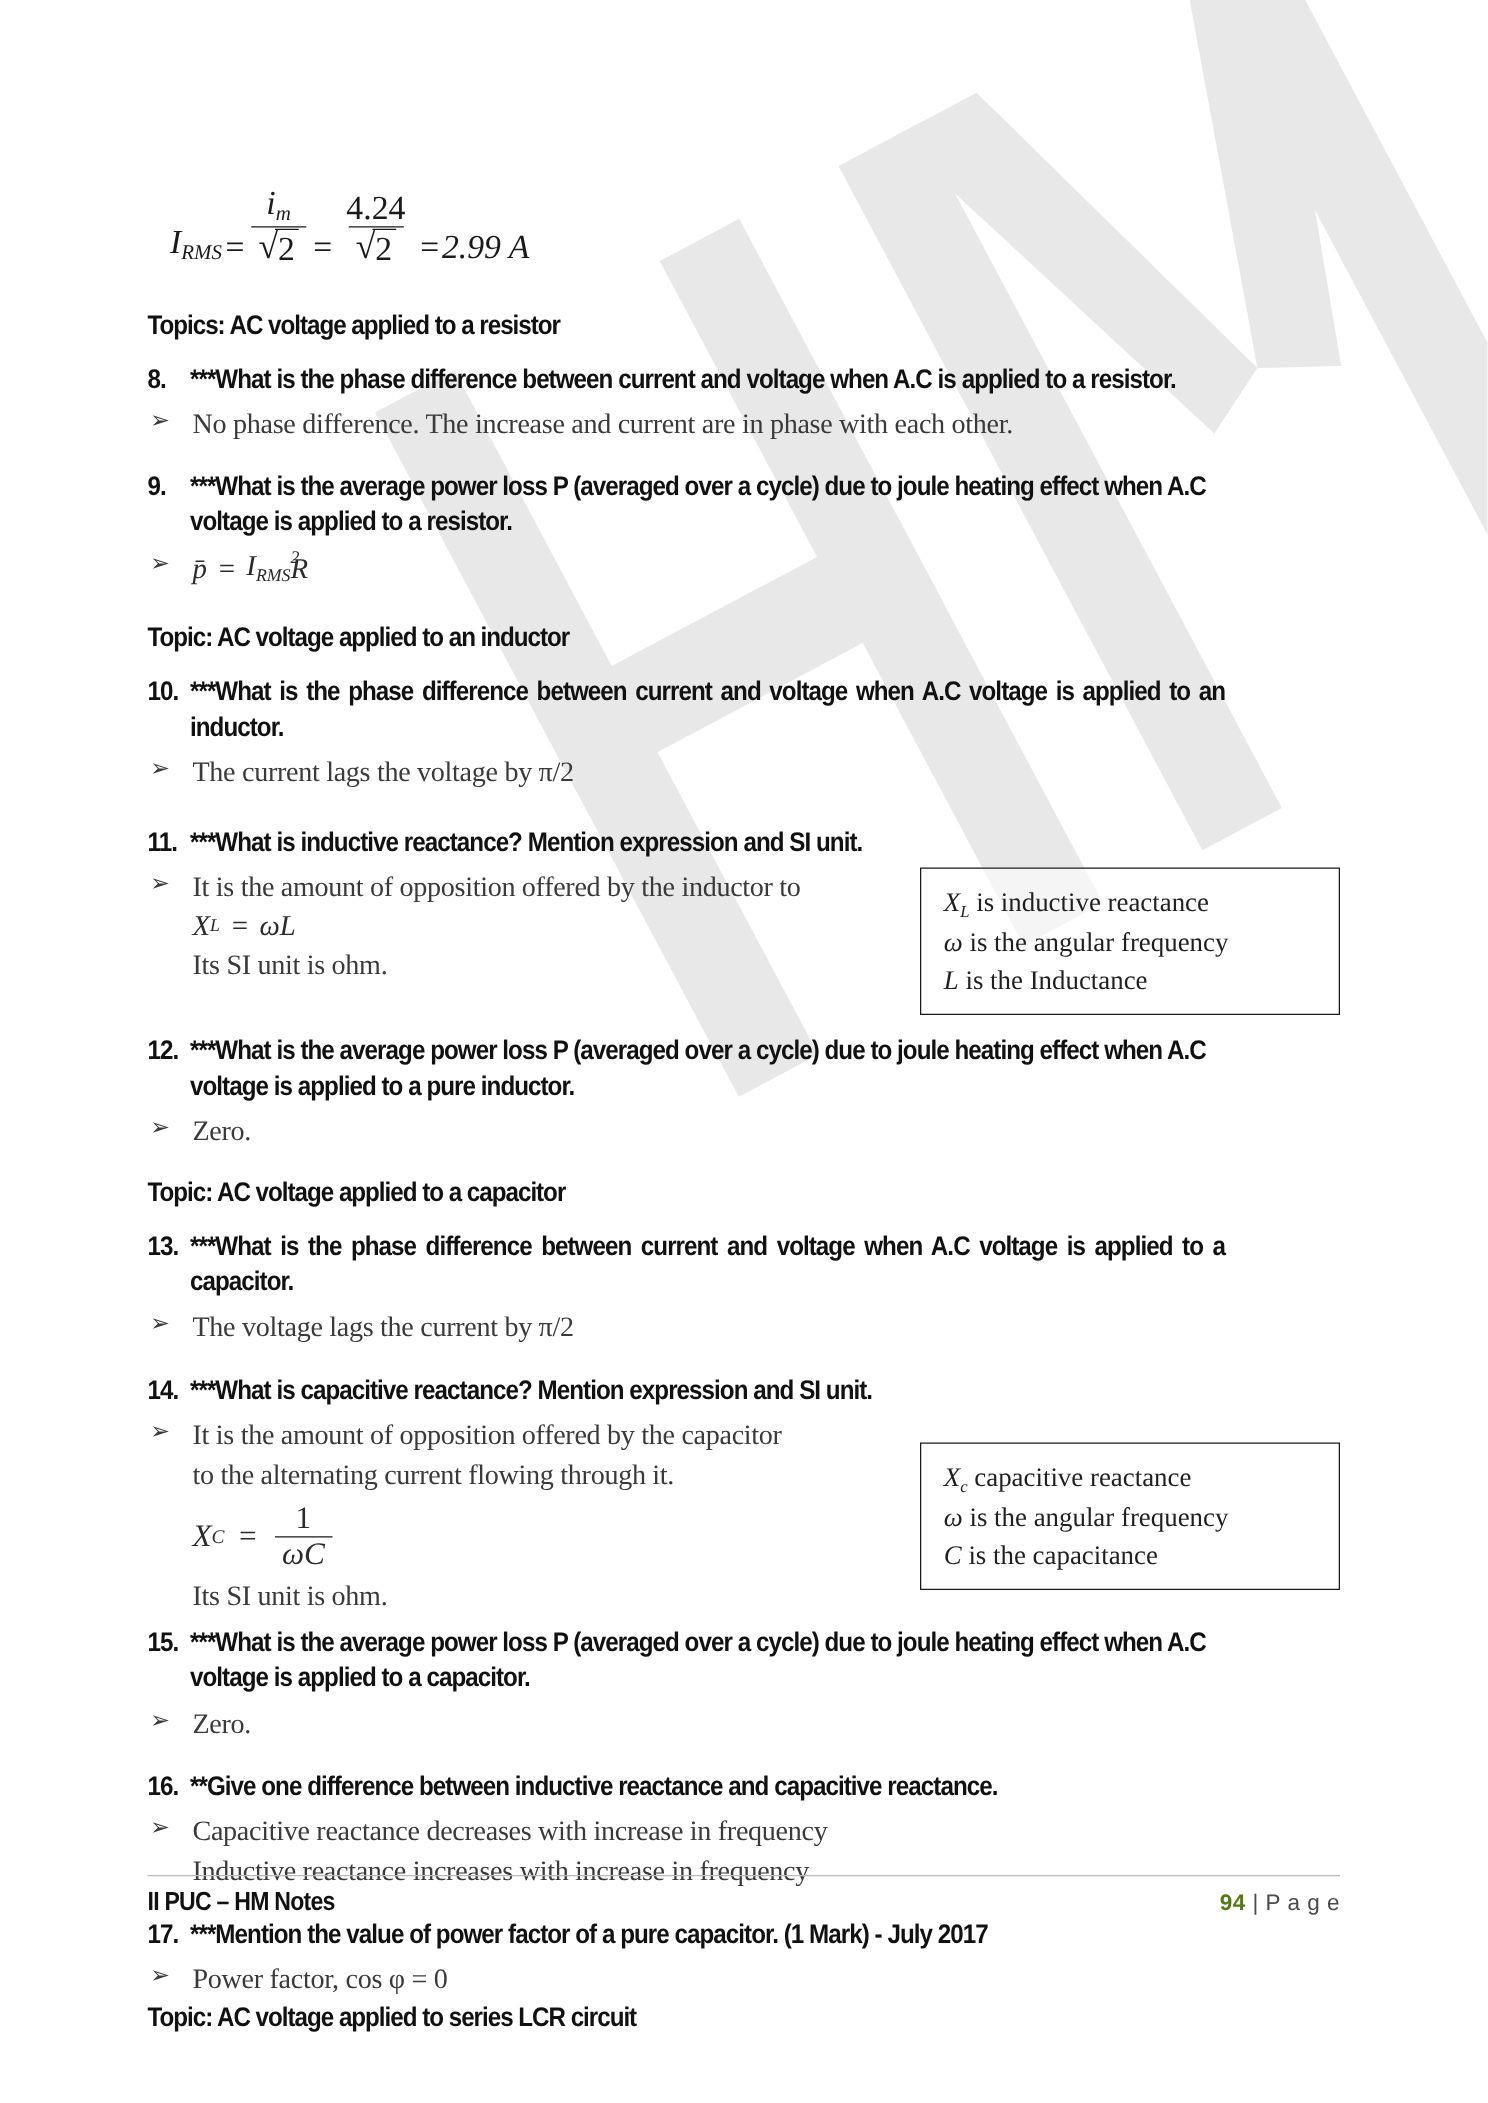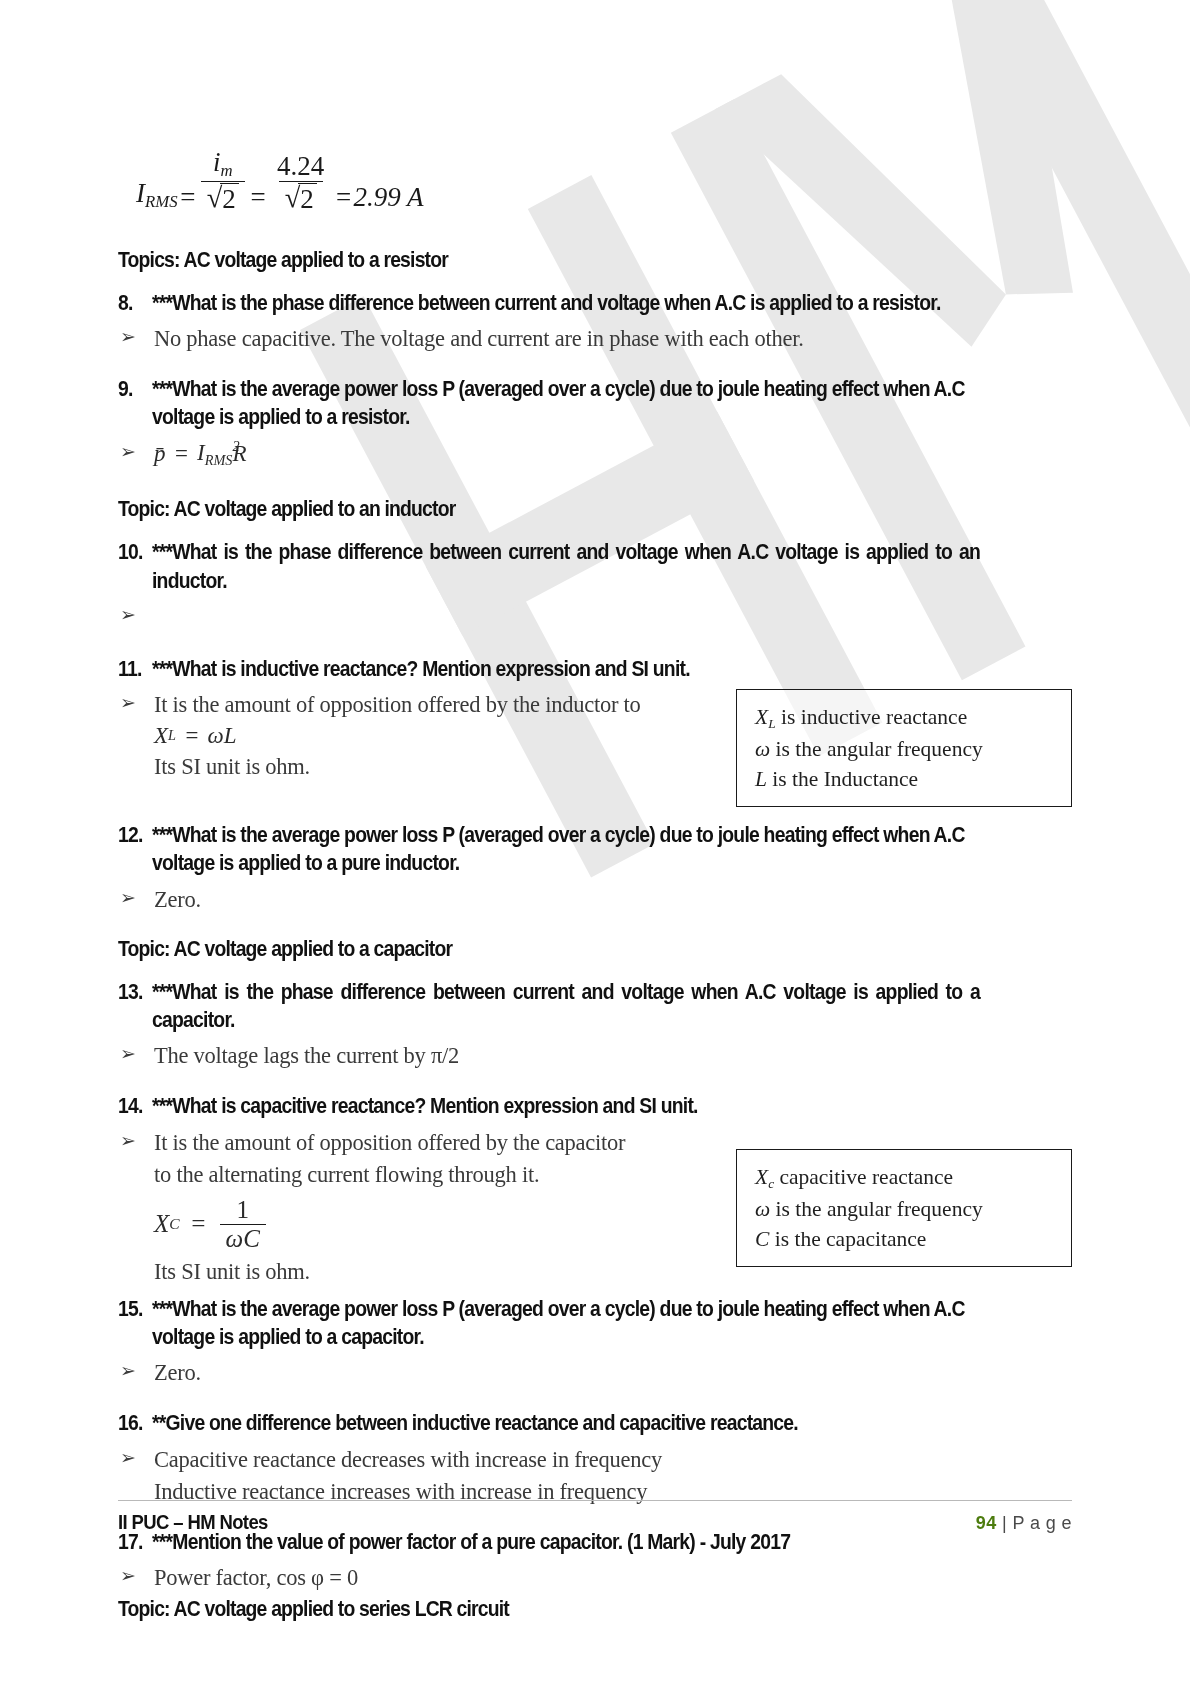--- a/index.html
+++ b/index.html
@@ -269,21 +269,21 @@
   </div>
 
   <div class="topic">Topics: AC voltage applied to a resistor</div>
 
   <div class="qitem">
     <div class="qnum">8.</div>
     <div class="qtext">***What is the phase difference between current and voltage when A.C is applied to a resistor.</div>
   </div>
   <div class="ans">
     <div class="bullet">➢</div>
-    <div class="atext">No phase capacitive. The voltage and current are in phase with each other.</div>
+    <div class="atext">No phase difference. The increase and current are in phase with each other.</div>
   </div>
 
   <div class="gap-sm"></div>
 
   <div class="qitem">
     <div class="qnum">9.</div>
     <div class="qtext nojust">***What is the average power loss P (averaged over a cycle) due to joule heating effect when A.C voltage is applied to a resistor.</div>
   </div>
   <div class="ans">
     <div class="bullet">➢</div>
@@ -300,20 +300,21 @@
   <div class="gap-md"></div>
 
   <div class="topic">Topic: AC voltage applied to an inductor</div>
 
   <div class="qitem">
     <div class="qnum">10.</div>
     <div class="qtext">***What is the phase difference between current and voltage when A.C voltage is applied to an inductor.</div>
   </div>
   <div class="ans">
     <div class="bullet">➢</div>
+    <div class="atext">The current lags the voltage by π/2</div>
   </div>
 
   <div class="gap-md"></div>
 
   <div class="qitem">
     <div class="qnum">11.</div>
     <div class="qtext nojust">***What is inductive reactance? Mention expression and SI unit.</div>
   </div>
 
   <div class="split">

